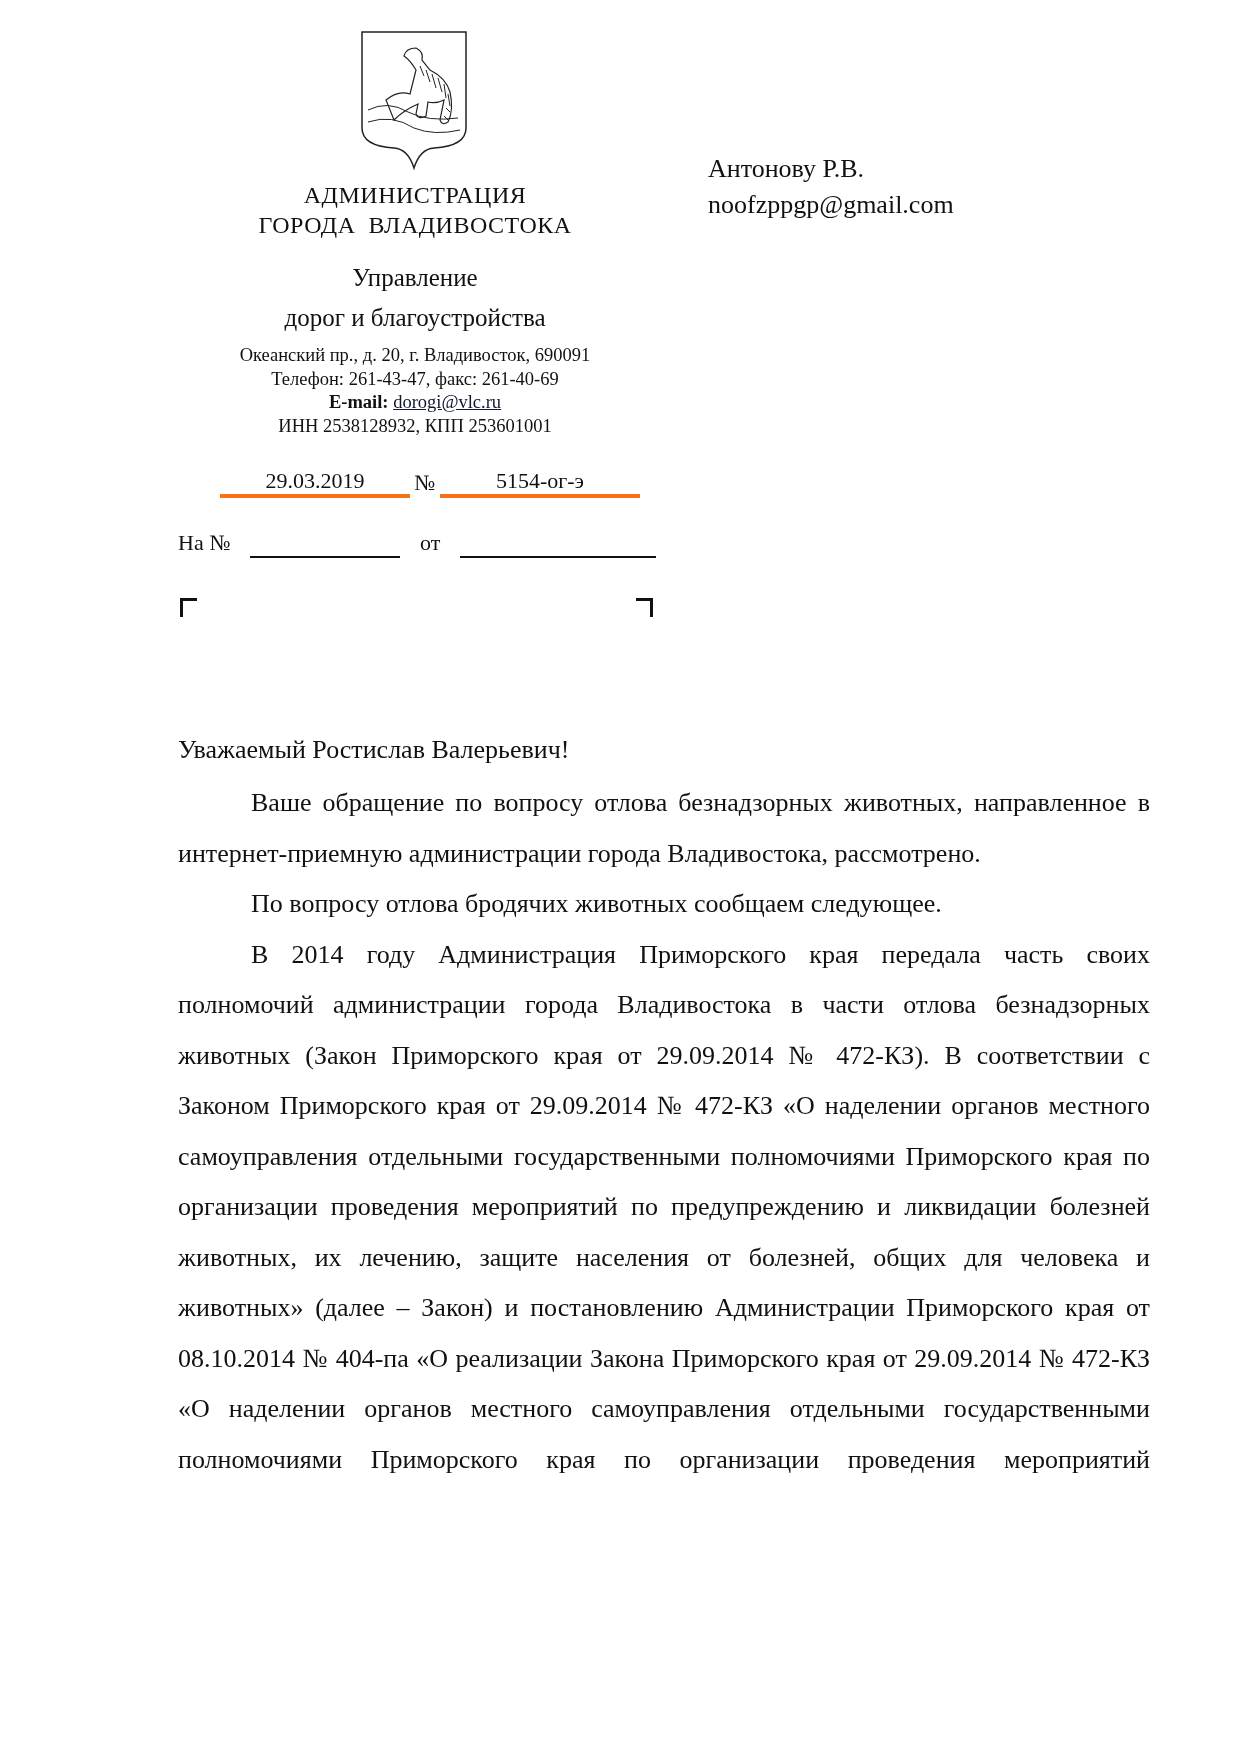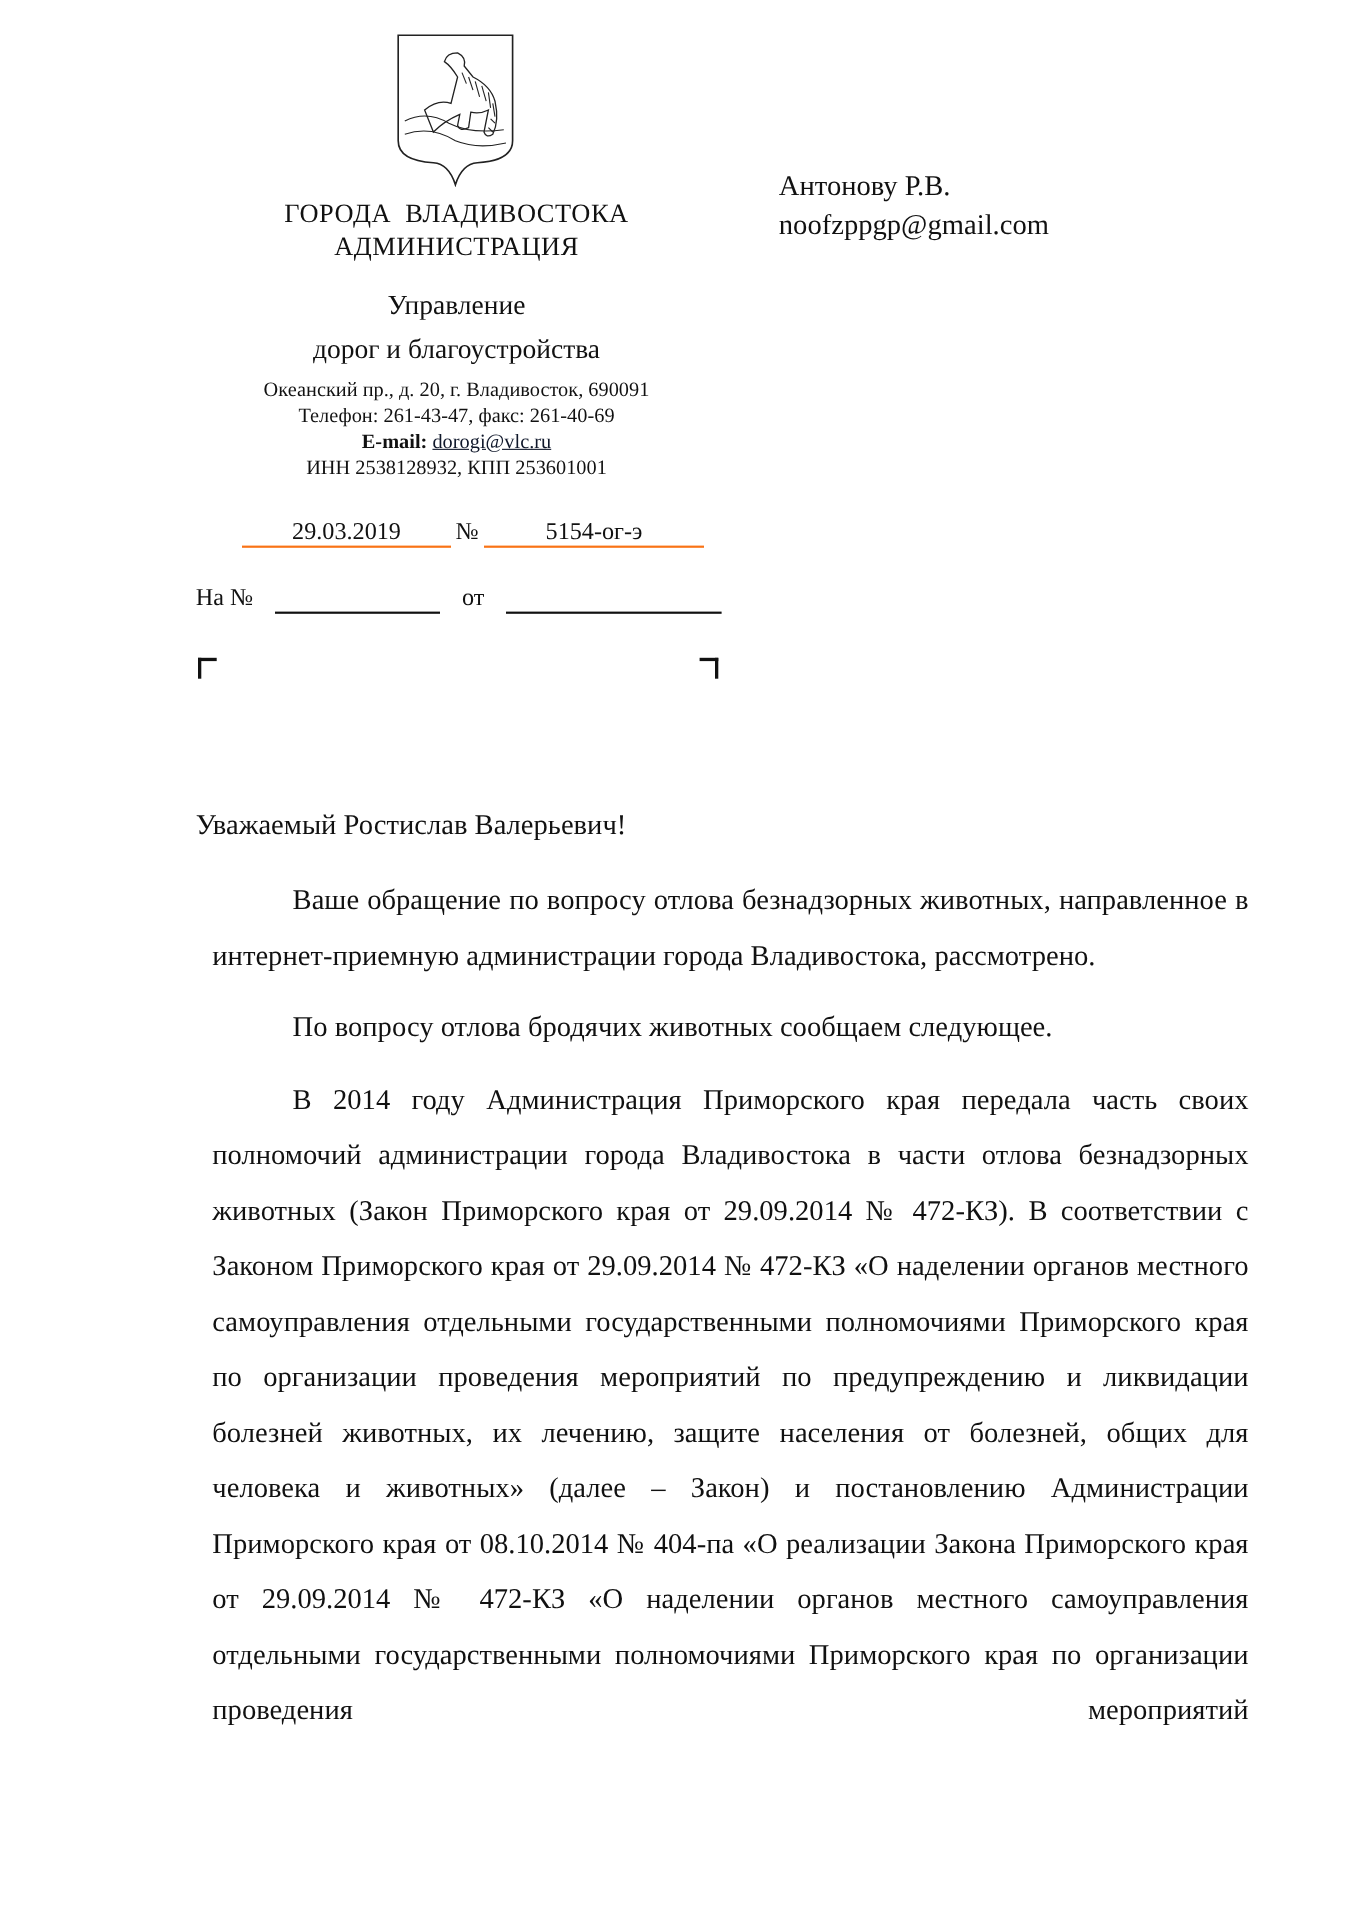--- a/index.html
+++ b/index.html
@@ -7,30 +7,30 @@
          font-family: "Liberation Serif", "DejaVu Serif", serif; color: #111; }
   .abs { position: absolute; }
   .emblem { left: 358px; top: 30px; width: 112px; height: 140px; }
   .hdr { left: 200px; width: 430px; text-align: center; }
   .org1 { top: 180px; font-size: 24px; line-height: 30px; letter-spacing: 0.5px; }
   .dept { top: 258px; font-size: 25px; line-height: 40px; }
   .addr { top: 344px; font-size: 18.5px; line-height: 23.5px; }
   .addr a { color: #1a0dab; text-decoration: underline; }
   .recipient { left: 708px; top: 120px; font-size: 26px; line-height: 36px; margin-top: 31px; }
   .regline { top: 466px; left: 220px; width: 420px; height: 32px; font-size: 22px; }
-  .regline .seg { position: absolute; bottom: 0; border-bottom: 2px solid #f97316; text-align: center; }
+  .regline .seg { position: absolute; bottom: 0; border-bottom: 4px solid #f97316; text-align: center; }
   .regline .num-sign { position: absolute; bottom: 2px; }
   .reply { top: 528px; left: 178px; width: 480px; height: 34px; font-size: 22px; }
   .reply .ul { position: absolute; bottom: 4px; border-bottom: 2px solid #111; height: 0; }
   .corner { width: 14px; height: 16px; border-color: #111; border-style: solid; }
   .corner.tl { left: 180px; top: 598px; border-width: 3px 0 0 3px; }
   .corner.tr { left: 636px; top: 598px; border-width: 3px 3px 0 0; }
   .salutation { top: 730px; left: 178px; width: 972px; font-size: 26px; line-height: 40px; }
   .body-text { top: 778px; left: 178px; width: 972px; font-size: 26px; line-height: 50.5px; }
-  .body-text p { margin: 15px; text-align: justify; text-indent: 73px; }
+  .body-text p { margin: 0; text-align: justify; text-indent: 73px; }
 </style>
 </head>
 <body>
 
 <div class="abs emblem">
   <svg width="112" height="140" viewBox="0 0 112 140">
     <path d="M4 2 H108 V98 Q108 116 76 118 Q62 119 56 138 Q50 119 36 118 Q4 116 4 98 Z" fill="#fff" stroke="#222" stroke-width="1.5"></path>
     <path d="M28 70 Q40 60 52 64 L58 40 Q52 30 46 26 Q48 18 58 18 Q66 22 64 30 L72 40 Q88 48 92 62 Q96 80 90 92 Q84 96 82 90 L86 70 Q78 74 70 72 L68 86 Q60 90 58 84 L60 74 Q46 80 36 90 Z" fill="none" stroke="#222" stroke-width="1.2"></path>
     <g stroke="#222" stroke-width="1">
       <line x1="62" y1="36" x2="66" y2="46"></line>
@@ -40,22 +40,22 @@
       <line x1="86" y1="54" x2="88" y2="68"></line>
         <line x1="90" y1="64" x2="92" y2="76"></line>
       <line x1="88" y1="78" x2="92" y2="82"></line>
         <line x1="86" y1="86" x2="90" y2="90"></line>
     </g>
     <path d="M10 80 Q30 70 50 82 Q70 92 100 88 M10 92 Q34 84 56 98 Q76 106 102 100" fill="none" stroke="#222" stroke-width="1"></path>
   </svg>
 </div>
 
 <div class="abs hdr org1">
+  <div>АДМИНИСТРАЦИЯ</div>
   <div style="white-space:pre;">ГОРОДА  ВЛАДИВОСТОКА</div>
-  <div>АДМИНИСТРАЦИЯ</div>
 </div>
 <div class="abs hdr dept">
   <div>Управление</div>
   <div>дорог и благоустройства</div>
 </div>
 <div class="abs hdr addr">
   <div>Океанский пр., д. 20, г. Владивосток, 690091</div>
   <div>Телефон: 261-43-47, факс: 261-40-69</div>
   <div><span style="white-space:pre;font-weight:bold;">E-mail: </span><a style="color: #0f172a;">dorogi@vlc.ru</a></div>
   <div>ИНН 2538128932, КПП 253601001</div>

